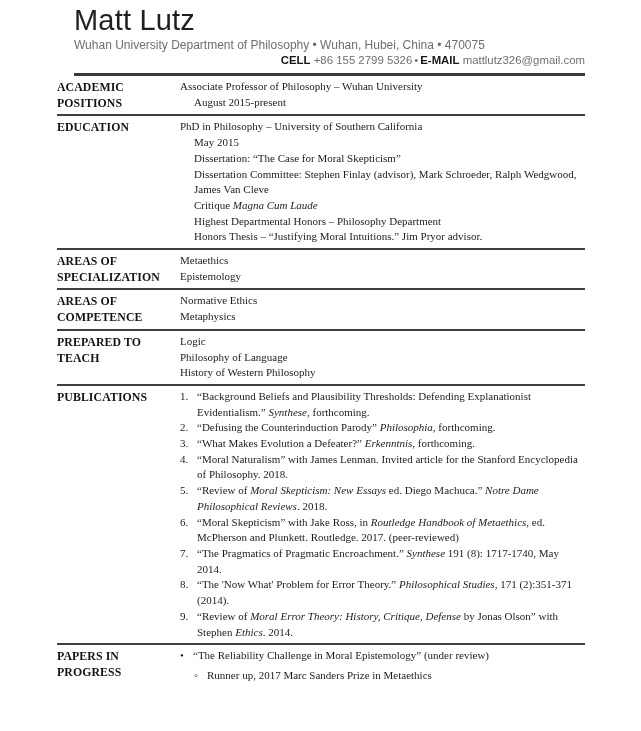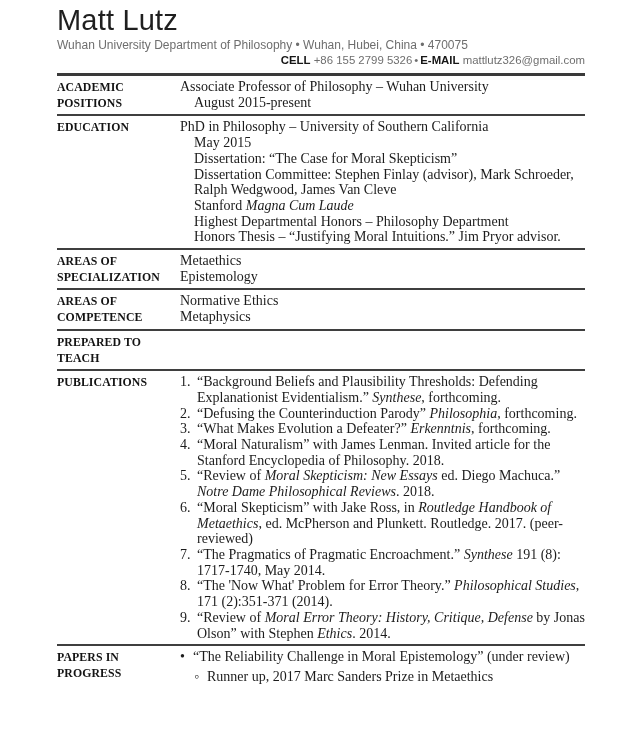--- a/index.html
+++ b/index.html
@@ -2,31 +2,31 @@
 <html><head>
 <meta charset="utf-8">
 <style>
   html,body{margin:0;padding:0;background:#e8e8e8;}
   .page{
     width:641px;height:731px;margin:0 auto;background:#ffffff;
     font-family:"Liberation Sans",sans-serif;color:#1c1c1c;
     box-sizing:border-box;padding:5px 56px 0 57px;overflow:hidden;
   }
   
-  .hdr{border-bottom:3px solid #3a3a3a;padding-bottom:5px;}
+  .hdr{border-bottom:3px solid #3a3a3a;padding-bottom:5px;margin-left:17px;}
   .name{font-size:29px;line-height:31px;font-weight:400;color:#1f1f1f;letter-spacing:0.2px;}
   .affil{font-size:12px;line-height:15px;color:#6e6e6e;margin-top:2px;}
   .contact{font-size:11.4px;line-height:15px;color:#6e6e6e;text-align:right;}
   .contact .lbl{font-weight:bold;color:#161616;}
   .dotsep{color:#6e6e6e;padding:0 2px;}
   
   .section{display:flex;border-bottom:2px solid #3f3f3f;padding:3px 0 3px;font-family:Liberation Serif, serif;}
   .section:last-child{border-bottom:none;}
   .sec-label{flex:none;width:123px;font-size:11.8px;line-height:15.7px;font-weight:bold;color:#141414;padding-top:1px;letter-spacing:0.1px;}
-  .sec-content{flex:1;font-size:14px;line-height:15.7px;color:#1c1c1c;}
+  .sec-content{flex:1;font-size:11px;line-height:15.7px;color:#1c1c1c;}
   .line{min-height:15.7px;}
   .line.ind1{padding-left:14px;}
   .line.marked{display:flex;}
   .marker{flex:none;width:17px;}
   .marker.bullet{width:13px;}
   .ltext{flex:1;}
   i{font-style:italic;}
   
   .sec-papers-in-progress .line + .line{margin-top:4.5px;}
 </style>
@@ -47,41 +47,46 @@
           <div class="line ind1"><span>August 2015-present</span></div>
         </div>
       </div>
       <div class="section sec-education">
         <div class="sec-label"><span>EDUCATION</span></div>
         <div class="sec-content">
           <div class="line"><span>PhD in Philosophy – University of Southern California</span></div>
           <div class="line ind1"><span>May 2015</span></div>
           <div class="line ind1"><span>Dissertation: “The Case for Moral Skepticism”</span></div>
           <div class="line ind1"><span>Dissertation Committee: Stephen Finlay (advisor), Mark Schroeder, Ralph Wedgwood, James Van Cleve</span></div>
-          <div class="line ind1"><span>Stanford </span><i>Magna Cum Laude</i></div>
+          <div class="line ind1"><span>Critique </span><i>Magna Cum Laude</i></div>
           <div class="line ind1"><span>Highest Departmental Honors – Philosophy Department</span></div>
           <div class="line ind1"><span>Honors Thesis – “Justifying Moral Intuitions.” Jim Pryor advisor.</span></div>
         </div>
       </div>
       <div class="section sec-areas-of-specialization">
         <div class="sec-label"><span>AREAS OF</span><br><span>SPECIALIZATION</span></div>
         <div class="sec-content">
           <div class="line"><span>Metaethics</span></div>
           <div class="line"><span>Epistemology</span></div>
         </div>
       </div>
       <div class="section sec-areas-of-competence">
         <div class="sec-label"><span>AREAS OF</span><br><span>COMPETENCE</span></div>
         <div class="sec-content">
           <div class="line"><span>Normative Ethics</span></div>
           <div class="line"><span>Metaphysics</span></div>
         </div>
       </div>
       <div class="section sec-prepared-to-teach">
         <div class="sec-label"><span>PREPARED TO</span><br><span>TEACH</span></div>
+        <div class="sec-content">
+          <div class="line"><span>Logic</span></div>
+          <div class="line"><span>Philosophy of Language</span></div>
+          <div class="line"><span>History of Western Philosophy</span></div>
+        </div>
       </div>
       <div class="section sec-publications">
         <div class="sec-label"><span>PUBLICATIONS</span></div>
         <div class="sec-content">
           <div class="line marked">
             <span class="marker">1.</span>
             <span class="ltext"><span>“Background Beliefs and Plausibility Thresholds: Defending Explanationist Evidentialism.” </span><i>Synthese</i><span>, forthcoming.</span></span>
           </div>
           <div class="line marked">
             <span class="marker">2.</span>

